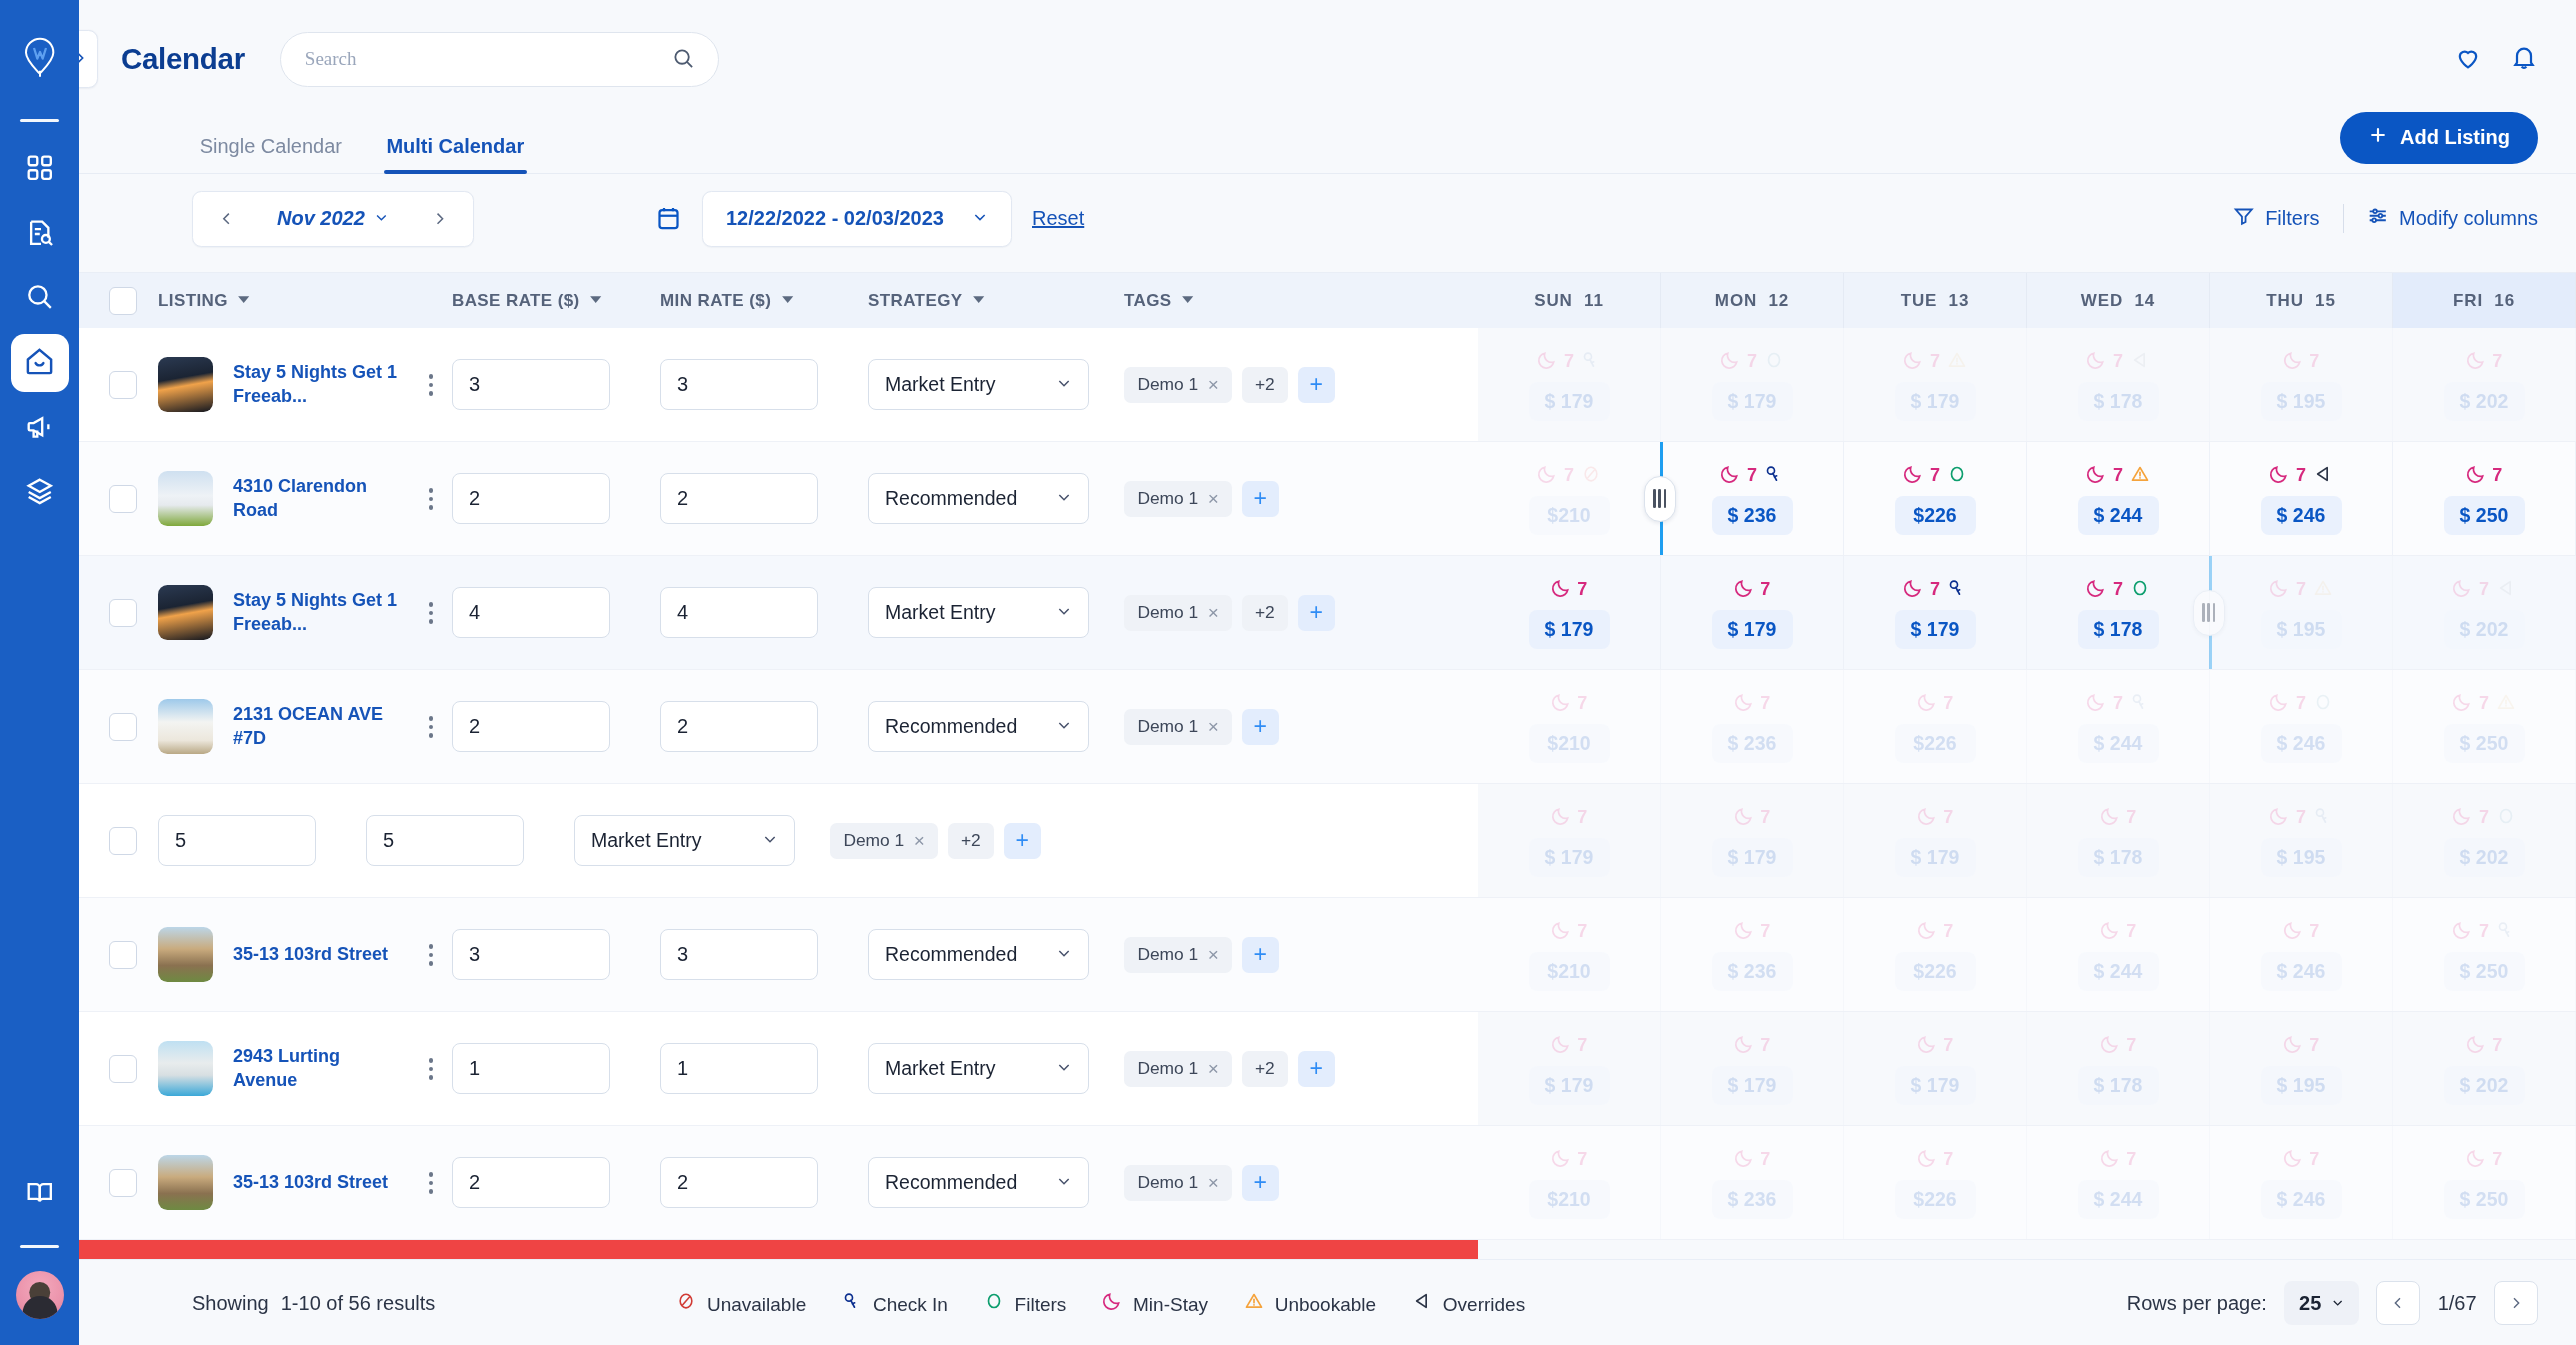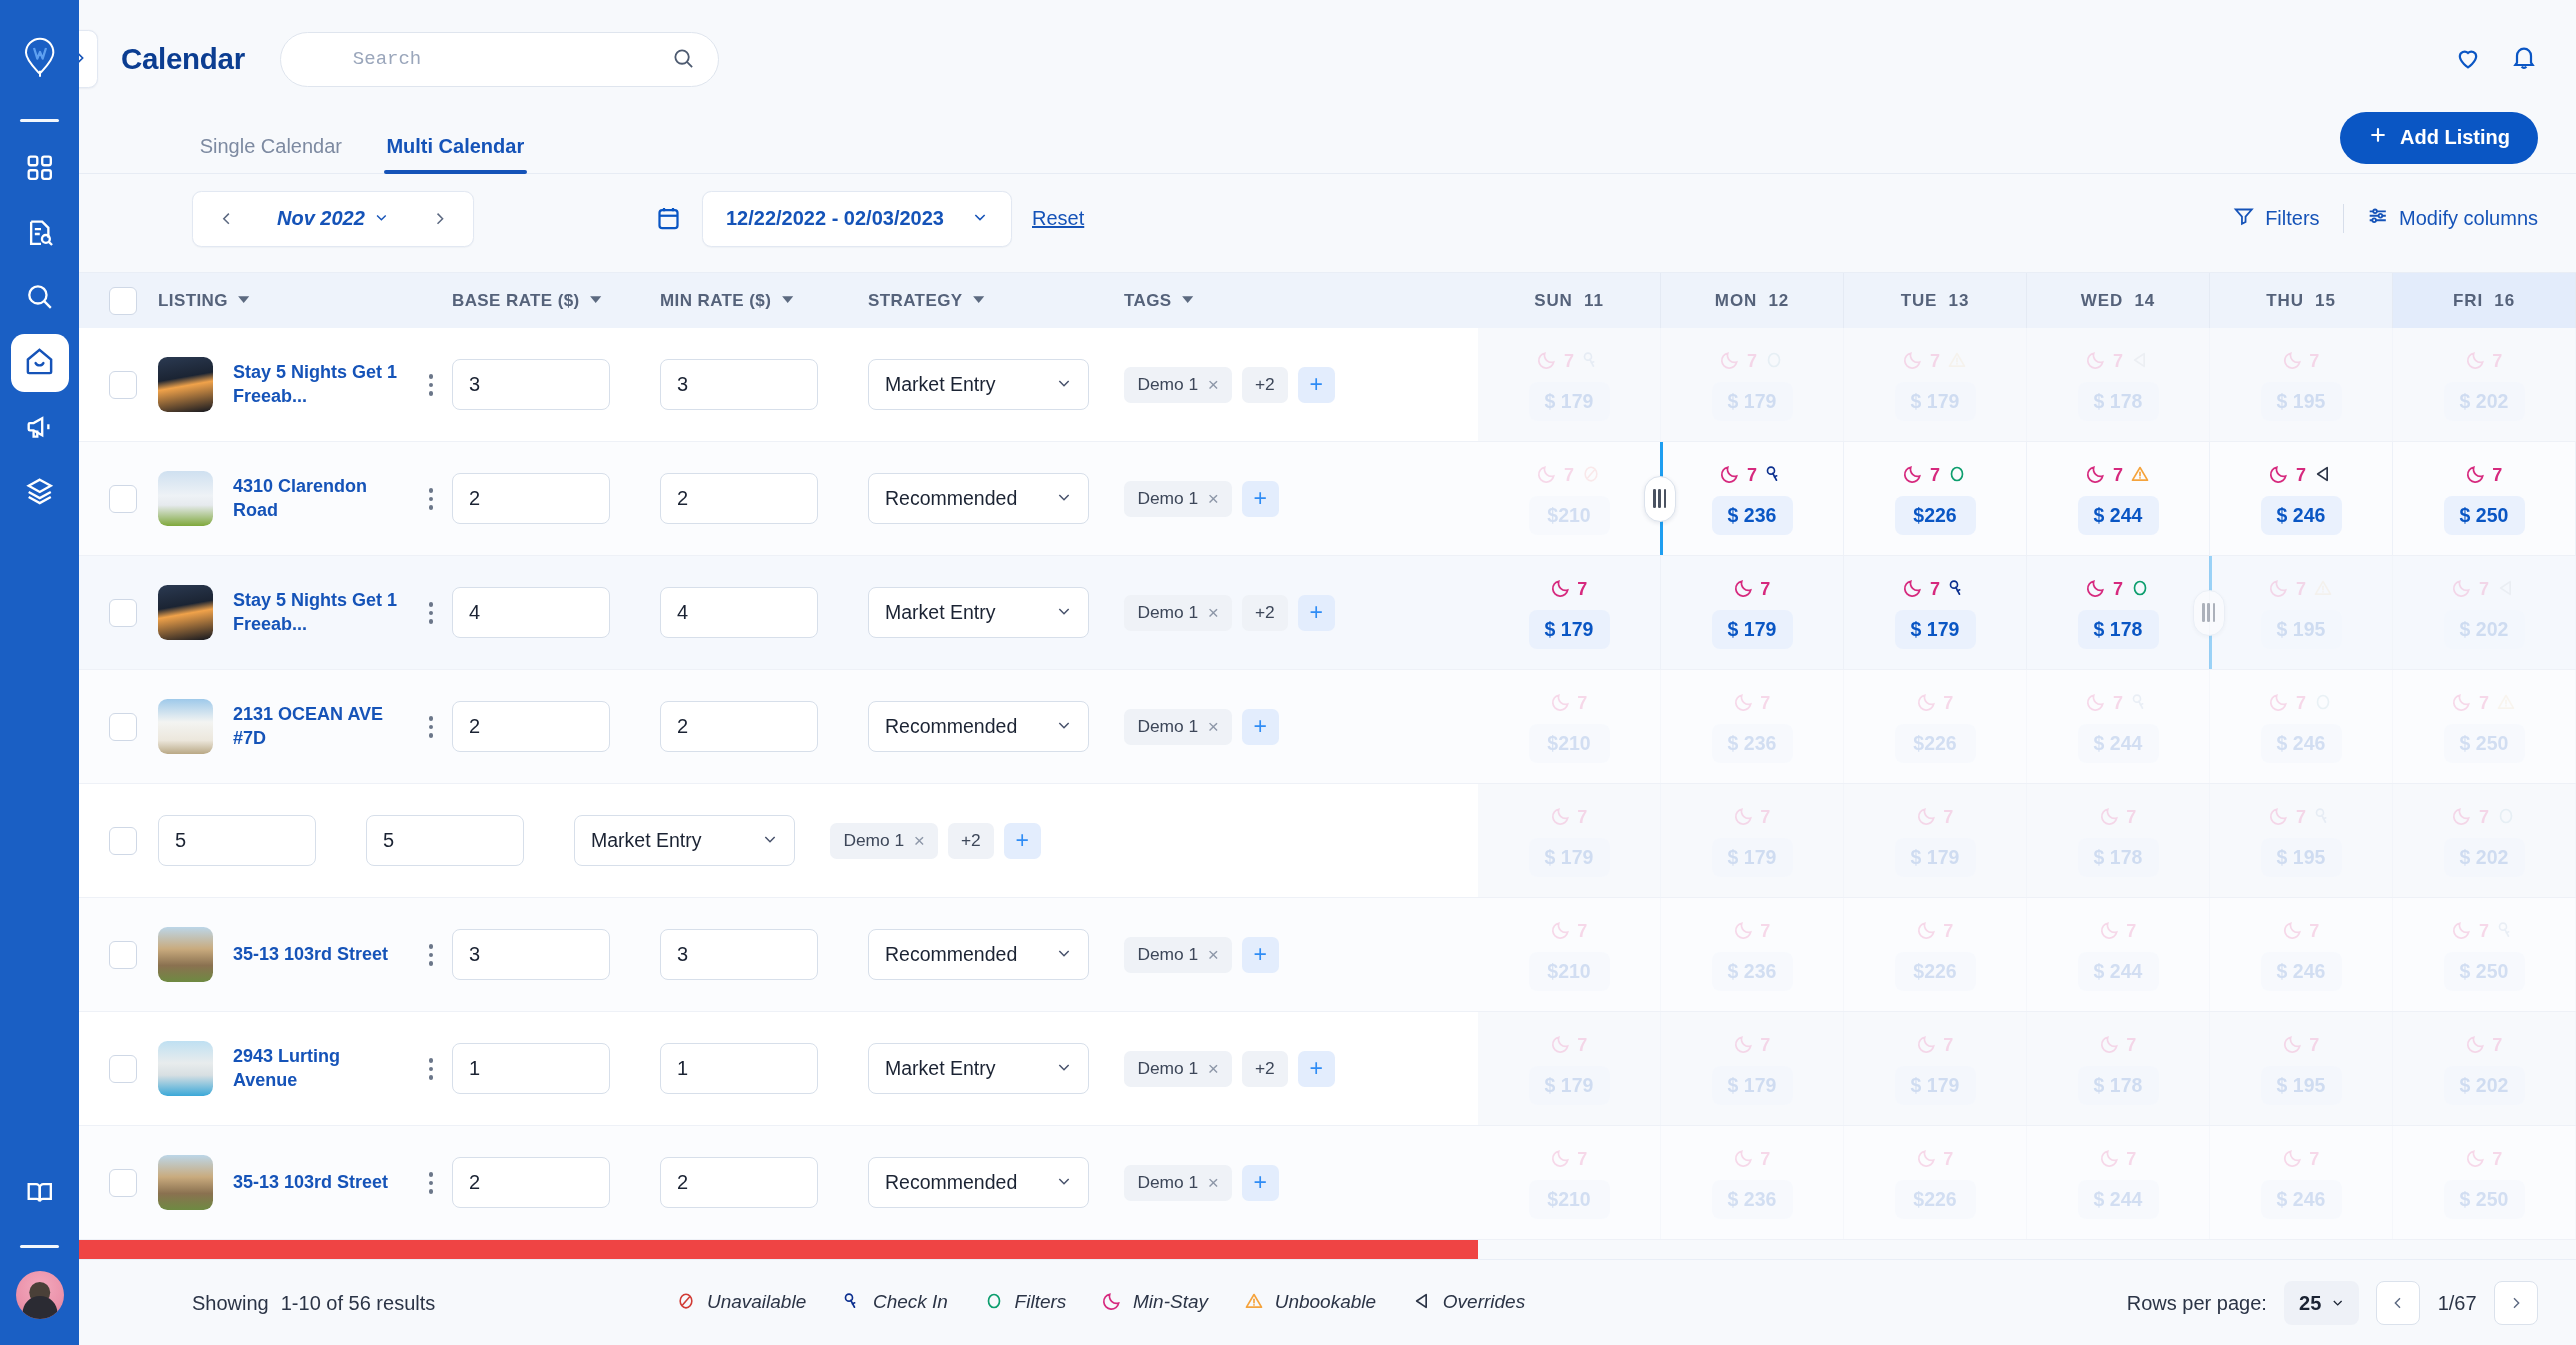--- a/index.html
+++ b/index.html
@@ -55,21 +55,21 @@
     margin-left: -48px; margin-right: 23px; cursor:pointer;
     box-shadow: 0 0.7px 2px rgba(20,40,80,.06);
   }
   .page-title { font-size: 29.5px; font-weight: 700; color:#0b3d91; letter-spacing:-0.3px; margin-right: 35px; white-space:nowrap;}
   .search-box {
     width: 439px; height: 55px; border:0.7px solid #dfe5ee; border-radius: 28px;
     background:#fff; display:flex; align-items:center; padding: 0 23px 0 24px; gap:6.7px;
   }
   .search-box input {
     flex:1; border:none; outline:none; font-size:19px; color:#33415c;
-    font-family: Liberation Mono, monospace; background:transparent;margin-left:48px;
+    font-family: Liberation Serif, serif; background:transparent;
   }
   .search-box input::placeholder { color:#9aa6bb; }
   .top-right { margin-left:auto; display:flex; align-items:center; gap:28px; }
 
   .tabsrow {
     display:flex; align-items:flex-end; padding: 0 38px 0 118px;
     border-bottom: 1.3px solid #e7ecf4; height: 56px; position:relative;
   }
   .tab {
     font-size: 20px; color:#7d8aa1; padding: 0 2.7px 14.8px 2.7px; margin-right: 39px;
@@ -203,21 +203,21 @@
   .drag-handle i { width:2.7px; height:19px; background:#4a5261; border-radius:1.3px; display:block;}
 
   
   .footer {
     height: 87px; display:flex; align-items:center; padding: 0 38px 0 113px;
     background:#f7f9fc; border-top:0.7px solid #e9eef6;
   }
   .showing { font-size:20px; color:#2b3446; display:flex; gap:12px; }
   .showing b { font-weight:400; }
   .legend { display:flex; align-items:center; gap:36px; margin-left: 241px; }
-  .legend-item { display:flex; align-items:flex-start; gap:10.7px; font-size:19px; color:#2b3446; white-space:nowrap;font-style:italic;}
+  .legend-item { display:flex; align-items:flex-end; gap:10.7px; font-size:19px; color:#2b3446; white-space:nowrap;}
   .pager { margin-left:auto; display:flex; align-items:center; gap:17.4px; }
   .pager .lbl { font-size:20px; color:#2b3446; }
   .rpp {
     height:44px; padding: 0 14.8px; border-radius:8px; background:#eef1f7;
     display:flex; align-items:center; gap:9.4px; font-size:20px; font-weight:700; color:#1b2333; cursor:pointer;
   }
   .pg-btn {
     width:44px; height:44px; border:0.7px solid #dbe2ec; border-radius:8px; background:#fff;
     display:flex; align-items:center; justify-content:center; cursor:pointer;
   }

